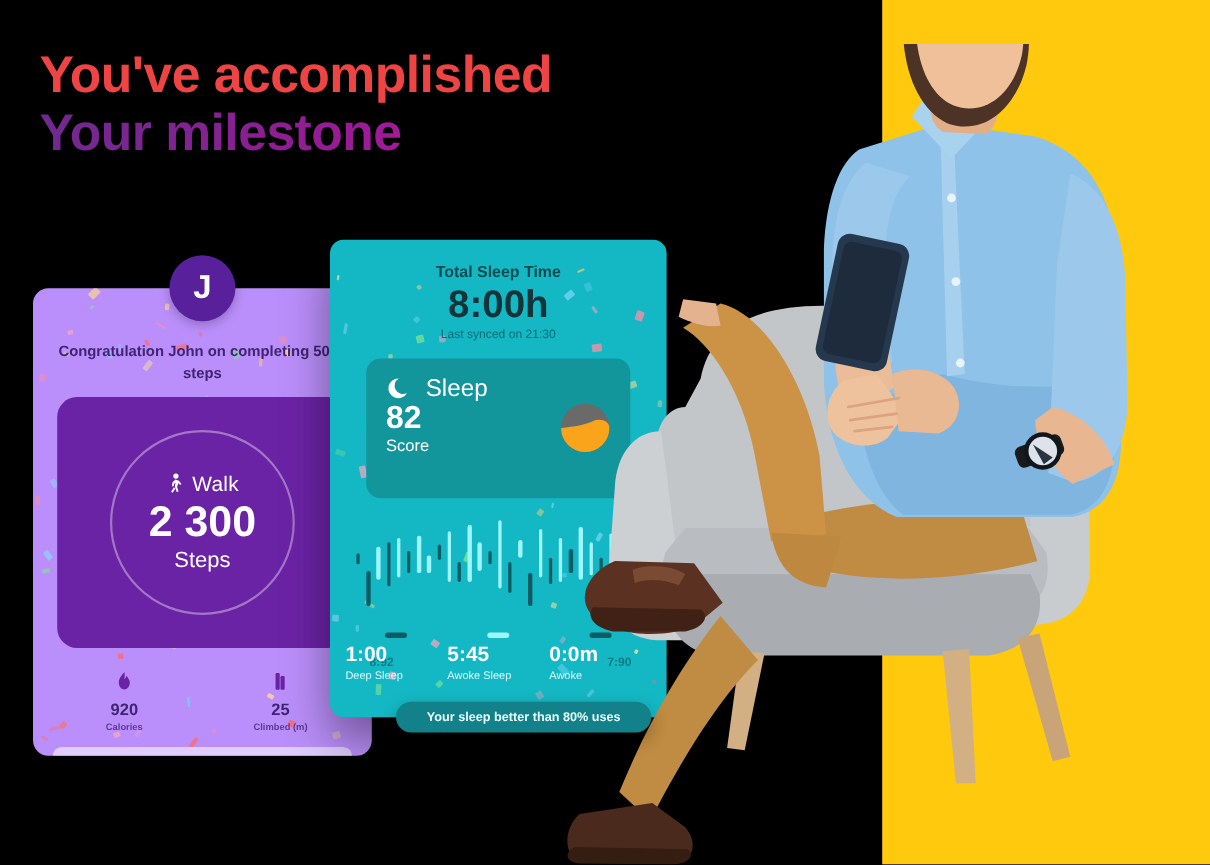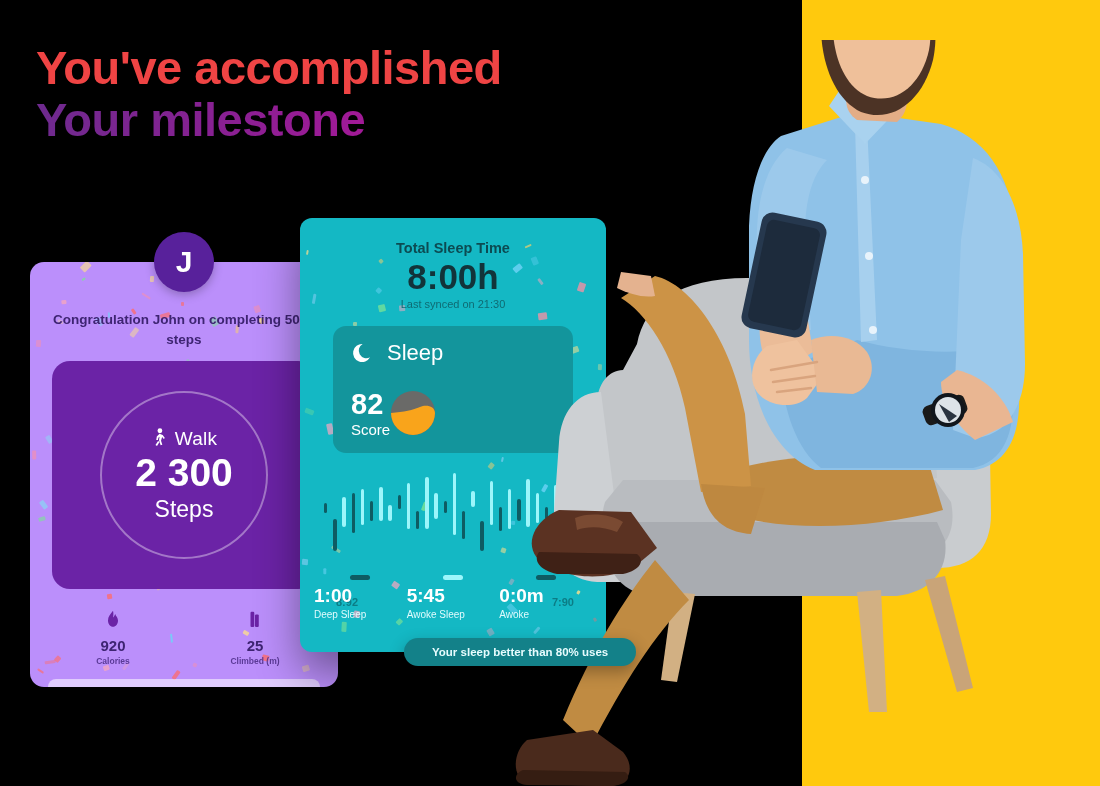--- a/index.html
+++ b/index.html
@@ -73,21 +73,21 @@
     width: 168px; height: 168px; border-radius: 50%;
     border: 2px solid rgba(255,255,255,0.38);
     display: flex; flex-direction: column;
     align-items: center; justify-content: center;
     color: #fff;
   }
   .ring-top { display: flex; align-items: center; gap: 8px; margin-bottom: 2px; }
   .ring-top .walk-ico { width: 16px; height: 22px; }
   .ring-label { font-size: 19px; font-weight: 500; letter-spacing: .2px; }
   .ring-value { font-size: 39px; font-weight: 700; letter-spacing: 0px; line-height: 1.1; }
-  .ring-unit { font-size: 23px; font-weight: 500; margin-top: 1px; }
+  .ring-unit { font-size: 20px; font-weight: 500; margin-top: 1px; }
 
   .pstats {
     position: relative; display: flex; margin: 16px 12px 0 12px;
   }
   .pstat { flex: 1; text-align: center; color: #4A2A86; }
   .pstat .ico { height: 26px; display:flex; align-items:flex-end; justify-content:center; }
   .pstat .sv { font-size: 15px; font-weight: 700; margin-top: 6px; color:#3E2472;}
   .pstat .sl { font-size: 8.5px; font-weight: 600; margin-top: 2px; color:#5B3A97; }
 
   .goal-pill {
@@ -113,21 +113,21 @@
 
   .sleep-panel {
     position: relative;
     margin: 16px 33px 0 33px; height: 127px;
     background: #13959C; border-radius: 13px;
     padding: 14px 18px 0 18px;
   }
   .sp-head { display:flex; align-items:center; gap:12px; }
   .sp-head .moon { width: 24px; height: 24px; }
   .sp-head .lbl { color:#fff; font-size: 22px; font-weight: 500; text-align: right; }
-  .sp-body { display:flex; align-items:flex-end; margin-top: 24px; }
+  .sp-body { display:flex; align-items:flex-end; justify-content:space-between; margin-top: 0; }
   .sp-score { color:#fff; }
   .sp-score .num { font-size: 29px; font-weight: 700; line-height: 1; }
   .sp-score .cap { font-size: 15px; font-weight: 400; margin-top: 2px; }
   .gauge { width: 46px; height: 46px; margin-bottom: 2px; }
 
   .wave { position: relative; margin: 14px 20px 0 24px; height: 80px; }
   .wave b {
     position: absolute; display: block; border-radius: 2px;
   }
 
@@ -135,21 +135,21 @@
   .axis span { position:absolute; font-size: 11px; font-weight:600; color:#0C7C85;margin-top:43px; }
   .axis .ax-l { left: 12px; } .axis .ax-r { right: 12px; }
 
   .tstats { position: relative; display:flex; margin: 6px 14px 0 14px; }
   .tstat { flex:1; text-align:left; }
   .tstat .dash { width: 20px; height: 5px; border-radius: 3px; margin: 0 auto 6px auto; }
   .tstat .tv { color:#fff; font-size: 19px; font-weight: 700; line-height:1; }
   .tstat .tl { color:#DFFBFD; font-size: 10px; font-weight:500; margin-top: 4px; }
 
   .tooltip {
-    position: absolute; left: 404px; top: 638px;
+    position: absolute; left: 360px; top: 638px;
     padding: 8px 28px; border-radius: 14px;
     background: #138189; color: #E7FCFE;
     font-size: 11.5px; font-weight: 600;
     z-index: 20; white-space: nowrap;
     box-shadow: 0 6px 16px rgba(0,0,0,0.3);
   }
 
   
   .photo { position: absolute; left: 505px; top: 40px; width: 595px; height: 746px; }
 </style>

